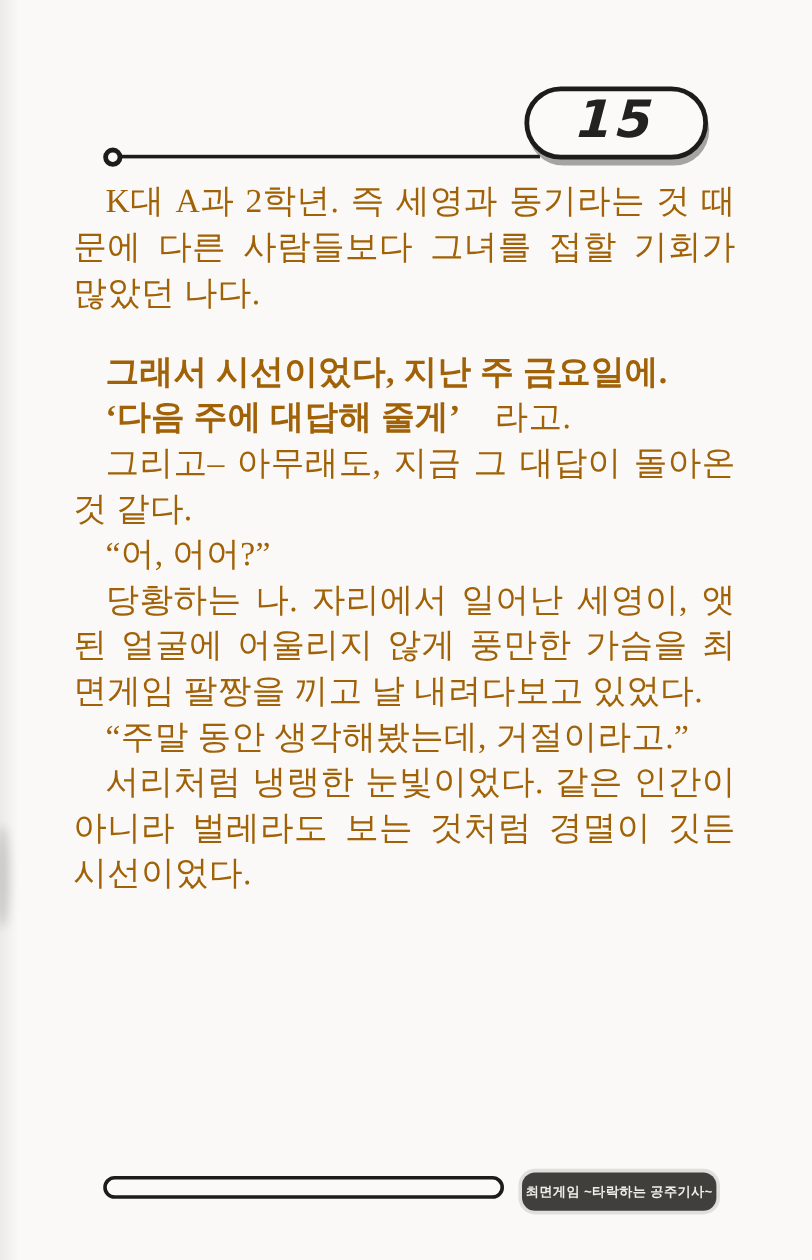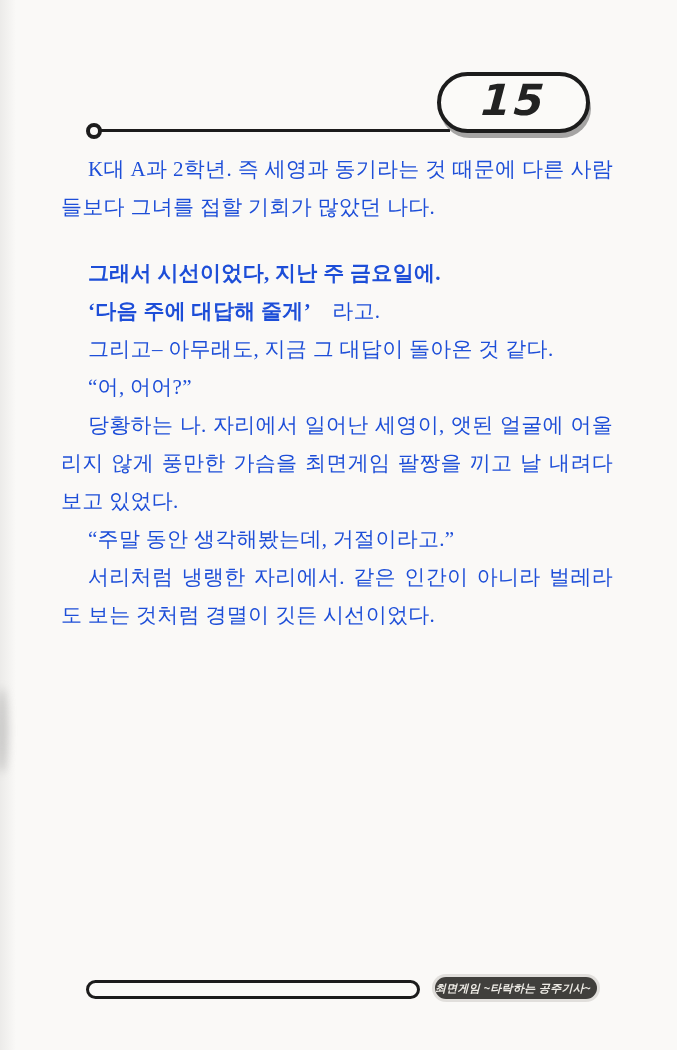--- a/index.html
+++ b/index.html
@@ -78,22 +78,22 @@
     line-height: 1;
     padding-bottom: 4px;
   }
 
   
   .page-text {
     position: absolute;
     left: 61px;
     top: 150px;
     width: 552px;
-    color: #1d4ed8;
-    font-size: 21px;
+    color: #a16207;
+    font-size: 28px;
     line-height: 38px;
     text-align: justify;
     word-break: break-all;
     letter-spacing: 0.3px;
   }
   .para {
     margin: 0;
     text-indent: 27px;
   }
   .para.bold, .seg-bold {
@@ -112,28 +112,27 @@
     height: 13px;
     border: 3px solid #1c1c1c;
     border-radius: 10px;
     background: #fbfaf8;
   }
   .footer-series-badge {
     position: absolute;
     left: 435px;
     top: 977px;
     width: 162px;
-    height: 22px;
+    height: 32px;
     background: #403f3c;
     border-radius: 11px;
     display: flex;
     align-items: center;
-    justify-content: flex-start;
+    justify-content: center;
     box-shadow: 0 0 0 3px rgba(160,158,150,0.28);
-    font-style: italic;
   }
   .footer-series-badge span {
     color: #efede7;
     font-family: "Liberation Sans", "DejaVu Sans", sans-serif;
     font-size: 11px;
     font-weight: bold;
     letter-spacing: 0.3px;
     white-space: nowrap;
   }
 </style>
@@ -152,21 +151,21 @@
 
   <div class="page-text">
       <p class="para">K대 A과 2학년. 즉 세영과 동기라는 것 때문에 다른 사람들보다 그녀를 접할 기회가 많았던 나다.</p>
       <div class="para-spacer"></div>
       <p class="para bold">그래서 시선이었다, 지난 주 금요일에.</p>
       <p class="para"><span class="seg-bold">‘다음 주에 대답해 줄게’</span><span>　라고.</span></p>
       <p class="para">그리고– 아무래도, 지금 그 대답이 돌아온 것 같다.</p>
       <p class="para">“어, 어어?”</p>
       <p class="para">당황하는 나. 자리에서 일어난 세영이, 앳된 얼굴에 어울리지 않게 풍만한 가슴을 최면게임 팔짱을 끼고 날 내려다보고 있었다.</p>
       <p class="para">“주말 동안 생각해봤는데, 거절이라고.”</p>
-      <p class="para">서리처럼 냉랭한 자리에서. 같은 인간이 아니라 벌레라도 보는 것처럼 경멸이 깃든 시선이었다.</p>
+      <p class="para">서리처럼 냉랭한 눈빛이었다. 같은 인간이 아니라 벌레라도 보는 것처럼 경멸이 깃든 시선이었다.</p>
     </div>
 
   <div class="footer-title-box"></div>
   <div class="footer-series-badge">
     <span>최면게임 ~타락하는 공주기사~</span>
   </div>
 
 </div>
 
 </body></html>

